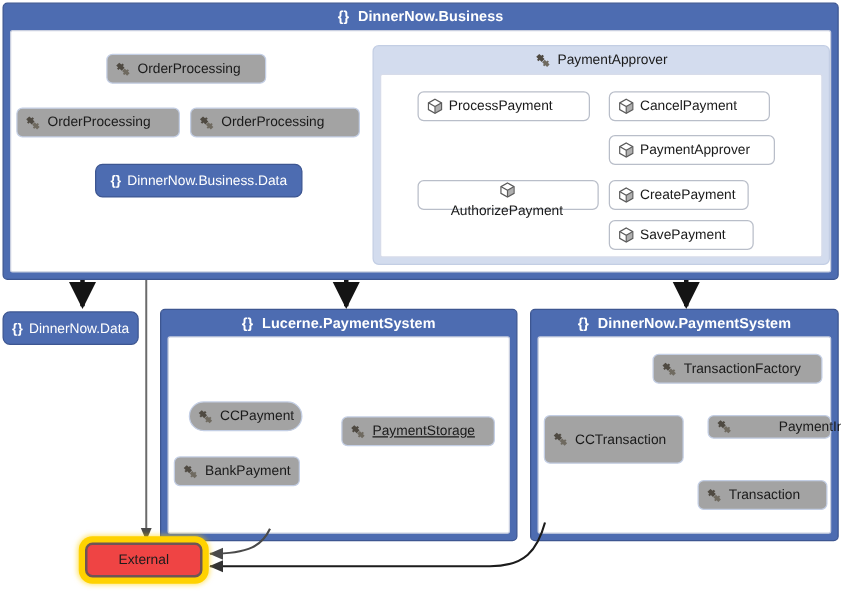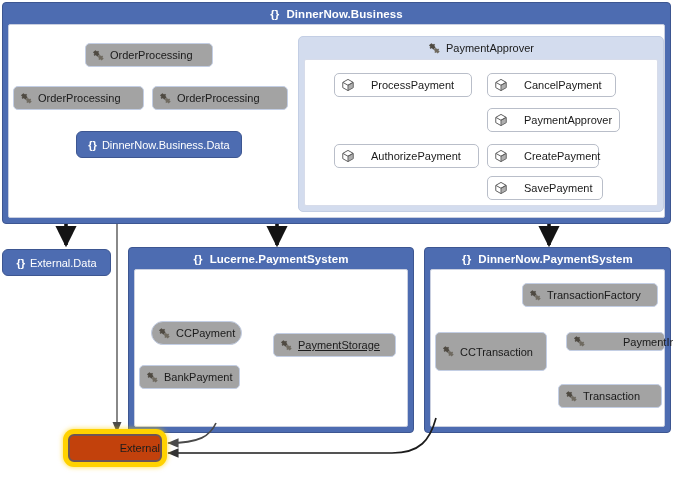--- a/index.html
+++ b/index.html
@@ -77,34 +77,34 @@
     box-sizing:border-box;
   }
 
   
   .method-node{
     position:absolute;
     background:#ffffff;
     border:1px solid #b9bec9;
     border-radius:5px;
     box-sizing:border-box;
-    display:flex;align-items:center;gap:16px;
+    display:flex;align-items:center;gap:4px;
     padding:0 8px 0 6px;
     color:#1a1a1a;font-size:11px;
     white-space:nowrap;
   }
 
   
   .external-node{
     position:absolute;
-    background:#c2410c;
+    background:#ef4444;
     border:2px solid #6e5555;
     border-radius:6px;
     box-sizing:border-box;
-    display:flex;align-items:center;justify-content:flex-end;
+    display:flex;align-items:center;justify-content:center;
     color:#1c1c1c;font-size:11px;
     box-shadow:0 0 0 5px #ffd200, 0 0 4px 6px rgba(255,210,0,.55);
     z-index:6;
   }
 
   
   .icon{display:inline-flex;align-items:center;justify-content:center;flex:0 0 auto;}
   .icon svg{display:block;}
 
   
@@ -218,21 +218,21 @@
     <span class="icon">
       <svg width="14" height="14" viewBox="0 0 16 16">
         <path d="M8 1.6 L14 5 L14 11 L8 14.4 L2 11 L2 5 Z" fill="#ffffff" stroke="#5a5a5a" stroke-width="1.1"></path>
         <path d="M2.3 5.1 L8 8.3 L13.7 5.1 L8 8.3 L8 14.3" fill="none" stroke="#5a5a5a" stroke-width="1.1"></path>
         <path d="M8 8.3 L13.7 5.1 L13.7 10.9 L8 14.2 Z" fill="#6e6e6e" opacity=".55"></path>
       </svg>
     </span>
     <span>ProcessPayment</span>
   </div>
 
-  <div class="method-node" style="left:334px;top:144px;width:145px;height:24px;">
+  <div class="method-node" style="left:334px;top:144px;width:145px;height:24px;flex-direction:column;">
     <span class="icon">
       <svg width="14" height="14" viewBox="0 0 16 16">
         <path d="M8 1.6 L14 5 L14 11 L8 14.4 L2 11 L2 5 Z" fill="#ffffff" stroke="#5a5a5a" stroke-width="1.1"></path>
         <path d="M2.3 5.1 L8 8.3 L13.7 5.1 L8 8.3 L8 14.3" fill="none" stroke="#5a5a5a" stroke-width="1.1"></path>
         <path d="M8 8.3 L13.7 5.1 L13.7 10.9 L8 14.2 Z" fill="#6e6e6e" opacity=".55"></path>
       </svg>
     </span>
     <span>AuthorizePayment</span>
   </div>
 
@@ -275,21 +275,21 @@
         <path d="M8 1.6 L14 5 L14 11 L8 14.4 L2 11 L2 5 Z" fill="#ffffff" stroke="#5a5a5a" stroke-width="1.1"></path>
         <path d="M2.3 5.1 L8 8.3 L13.7 5.1 L8 8.3 L8 14.3" fill="none" stroke="#5a5a5a" stroke-width="1.1"></path>
         <path d="M8 8.3 L13.7 5.1 L13.7 10.9 L8 14.2 Z" fill="#6e6e6e" opacity=".55"></path>
       </svg>
     </span>
     <span>SavePayment</span>
   </div>
 
   <div class="ns-leaf" style="left:2px;top:249px;width:109px;height:27px;">
     <span class="brace">{}</span>
-    <span>External.Data</span>
+    <span>DinnerNow.Data</span>
   </div>
 
   <div class="ns-group" style="left:128px;top:247px;width:286px;height:186px;">
     <div class="ns-title">
       <span class="brace">{}</span>
       <span>Lucerne.PaymentSystem</span>
     </div>
     <div class="ns-body"></div>
   </div>
 

